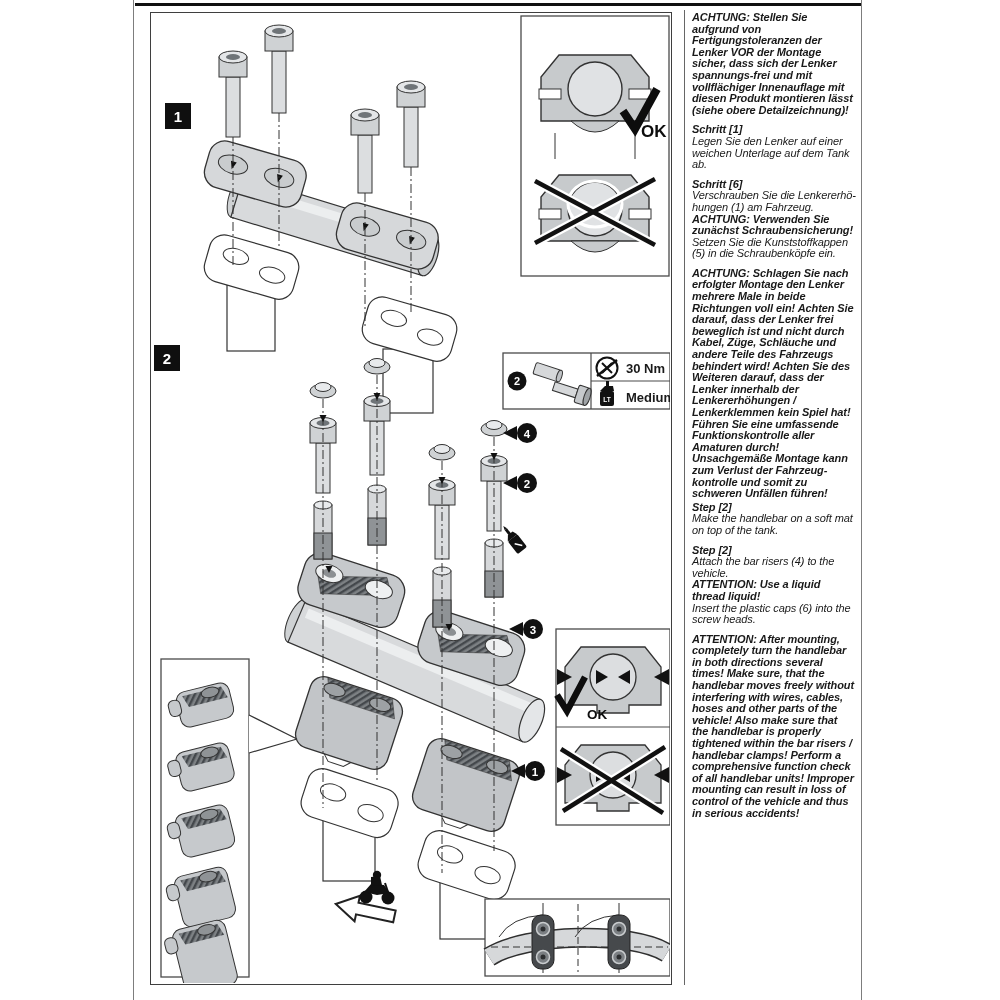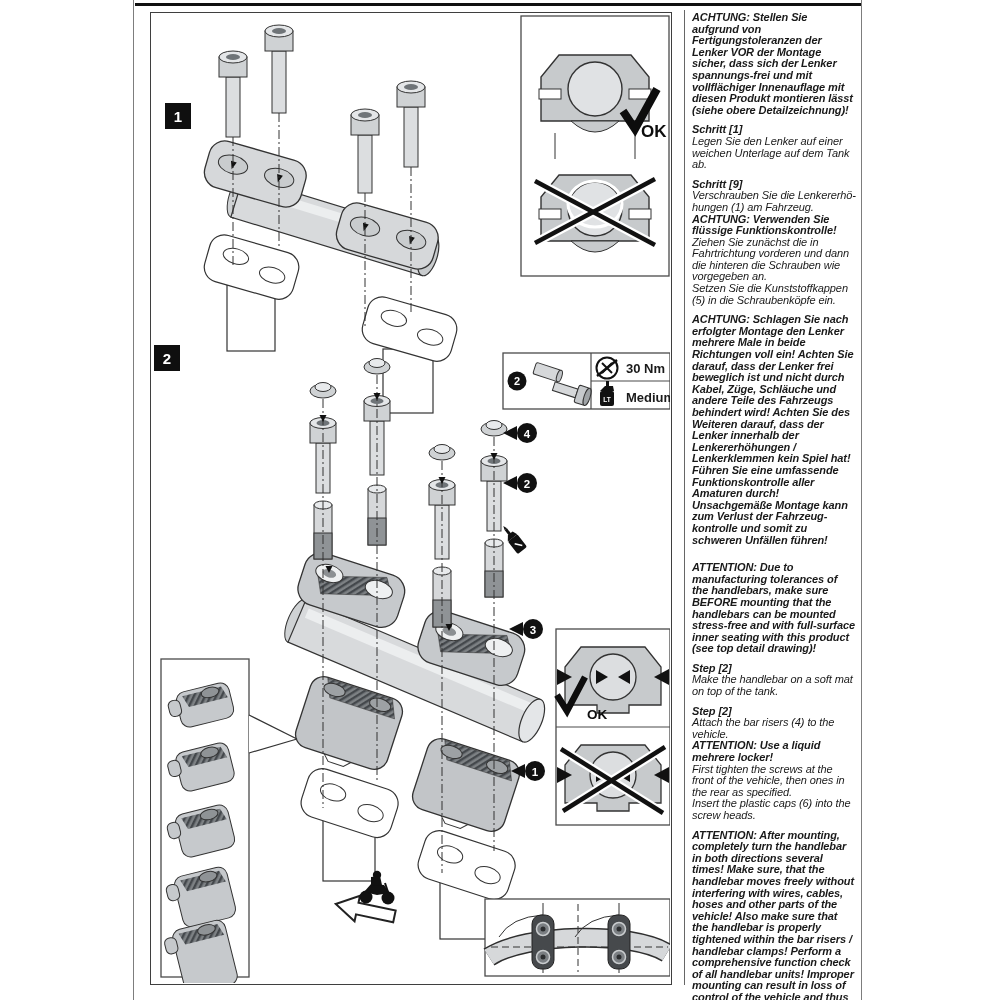--- a/index.html
+++ b/index.html
@@ -445,30 +445,27 @@
         <circle cx="468" cy="944" r="2.5" fill="#2c2e30"></circle>
       </g>
     </g>
   </svg>
   </div>
 
   <div class="text-col">
     <p class="b mb">ACHTUNG: Stellen Sie aufgrund von Fertigungstoleranzen der Lenker VOR der Montage sicher, dass sich der Lenker spannungs-frei und mit vollflächiger Innenauflage mit diesen Produkt montieren lässt (siehe obere Detailzeichnung)!</p>
     <h4>Schritt [1]</h4>
     <p class="mb">Legen Sie den Lenker auf einer weichen Unterlage auf dem Tank ab.</p>
-    <h4>Schritt [9]</h4>
+    <h4>Schritt [6]</h4>
     <p>Verschrauben Sie die Lenkererhö-hungen (1) am Fahrzeug.</p>
-    <p class="b">ACHTUNG: Verwenden Sie flüssige Funktionskontrolle!</p>
-    <p>Ziehen Sie zunächst die in Fahrtrichtung vorderen und dann die hinteren die Schrauben wie vorgegeben an.</p>
+    <p class="b">ACHTUNG: Verwenden Sie zunächst Schraubensicherung!</p>
     <p class="mb">Setzen Sie die Kunststoffkappen (5) in die Schraubenköpfe ein.</p>
     <p class="b">ACHTUNG: Schlagen Sie nach erfolgter Montage den Lenker mehrere Male in beide Richtungen voll ein! Achten Sie darauf, dass der Lenker frei beweglich ist und nicht durch Kabel, Züge, Schläuche und andere Teile des Fahrzeugs behindert wird! Achten Sie des Weiteren darauf, dass der Lenker innerhalb der Lenkererhöhungen / Lenkerklemmen kein Spiel hat! Führen Sie eine umfassende Funktionskontrolle aller Amaturen durch! Unsachgemäße Montage kann zum Verlust der Fahrzeug-kontrolle und somit zu schweren Unfällen führen!</p>
 
-    <p class="b mb lang">ATTENTION: Due to manufacturing tolerances of the handlebars, make sure BEFORE mounting that the handlebars can be mounted stress-free and with full-surface inner seating with this product (see top detail drawing)!</p>
     <h4>Step [2]</h4>
     <p class="mb">Make the handlebar on a soft mat on top of the tank.</p>
     <h4>Step [2]</h4>
     <p>Attach the bar risers (4) to the vehicle.</p>
-    <p class="b">ATTENTION: Use a liquid mehrere locker!</p>
-    <p>First tighten the screws at the front of the vehicle, then ones in the rear as specified.</p>
+    <p class="b">ATTENTION: Use a liquid thread liquid!</p>
     <p class="mb">Insert the plastic caps (6) into the screw heads.</p>
     <p class="b">ATTENTION: After mounting, completely turn the handlebar in both directions several times! Make sure, that the handlebar moves freely without interfering with wires, cables, hoses and other parts of the vehicle! Also make sure that the handlebar is properly tightened within the bar risers / handlebar clamps! Perform a comprehensive function check of all handlebar units! Improper mounting can result in loss of control of the vehicle and thus in serious accidents!</p>
   </div>
 </div>
 
 </body></html>

